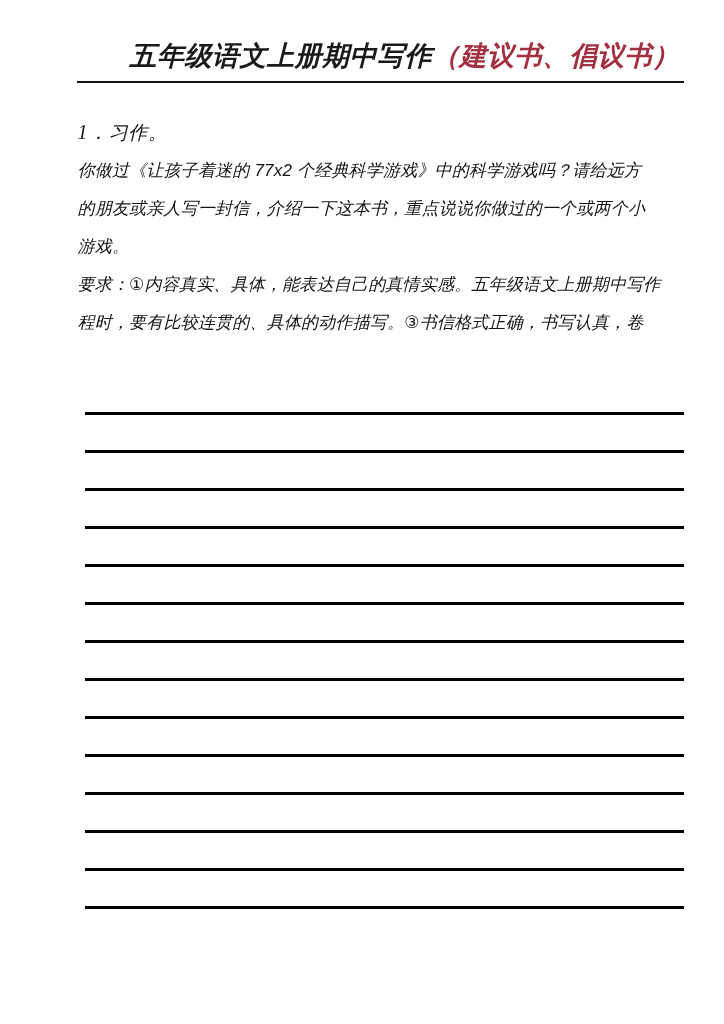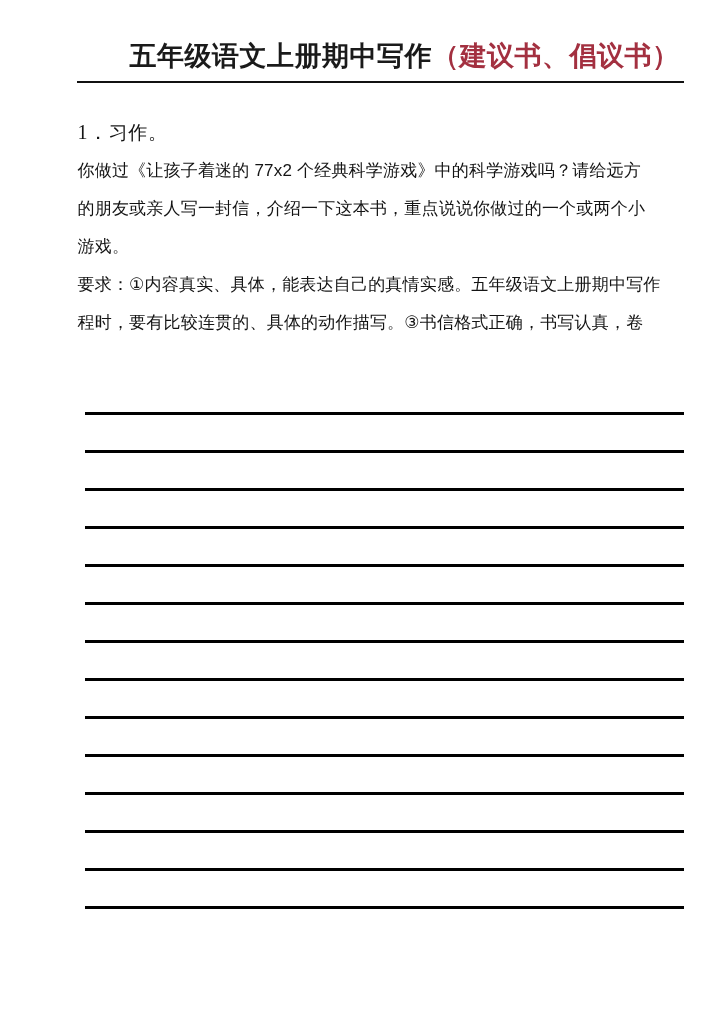--- a/index.html
+++ b/index.html
@@ -15,20 +15,21 @@
   }
 
   .page {
     position: relative;
     width: 643px;
     height: 1024px;
     margin: 0 auto;
     background: #ffffff;
     overflow: hidden;
     box-sizing: border-box;
+    font-style: italic;
   }
 
   
   .doc-header {
     position: absolute;
     left: 36px;
     top: 36px;
     width: 652px;
   }
 

